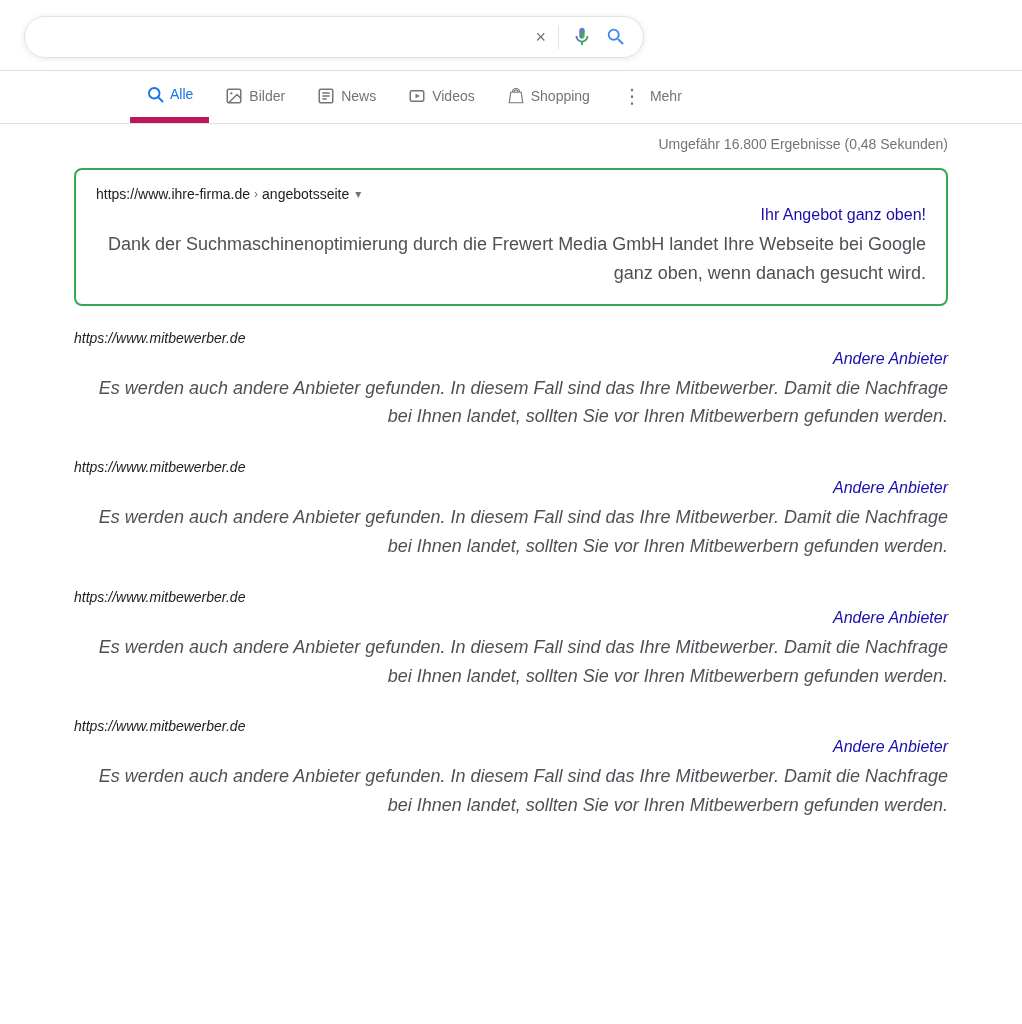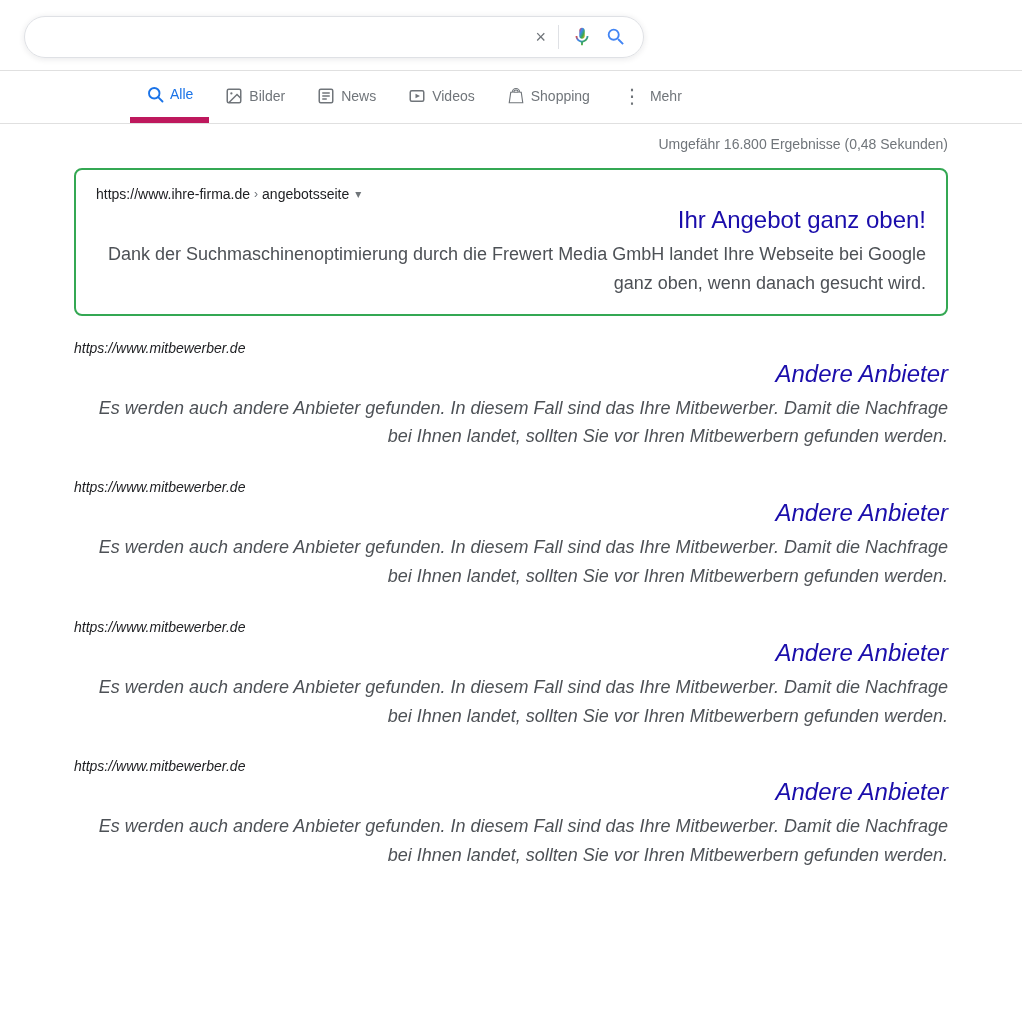--- a/index.html
+++ b/index.html
@@ -131,21 +131,21 @@
       align-items: center;
       gap: 4px;
     }
 
     .result-url .breadcrumb-arrow {
       color: #70757a;
       font-size: 12px;
     }
 
     .result-title {
-      font-size: 24px;
+      font-size: 16px;
       color: #1a0dab;
       margin-bottom: 6px;
       cursor: pointer;
       text-decoration: none;
       display: block;
     }
 
     .result-description {
       font-size: 18px;
       color: #4d5156;

